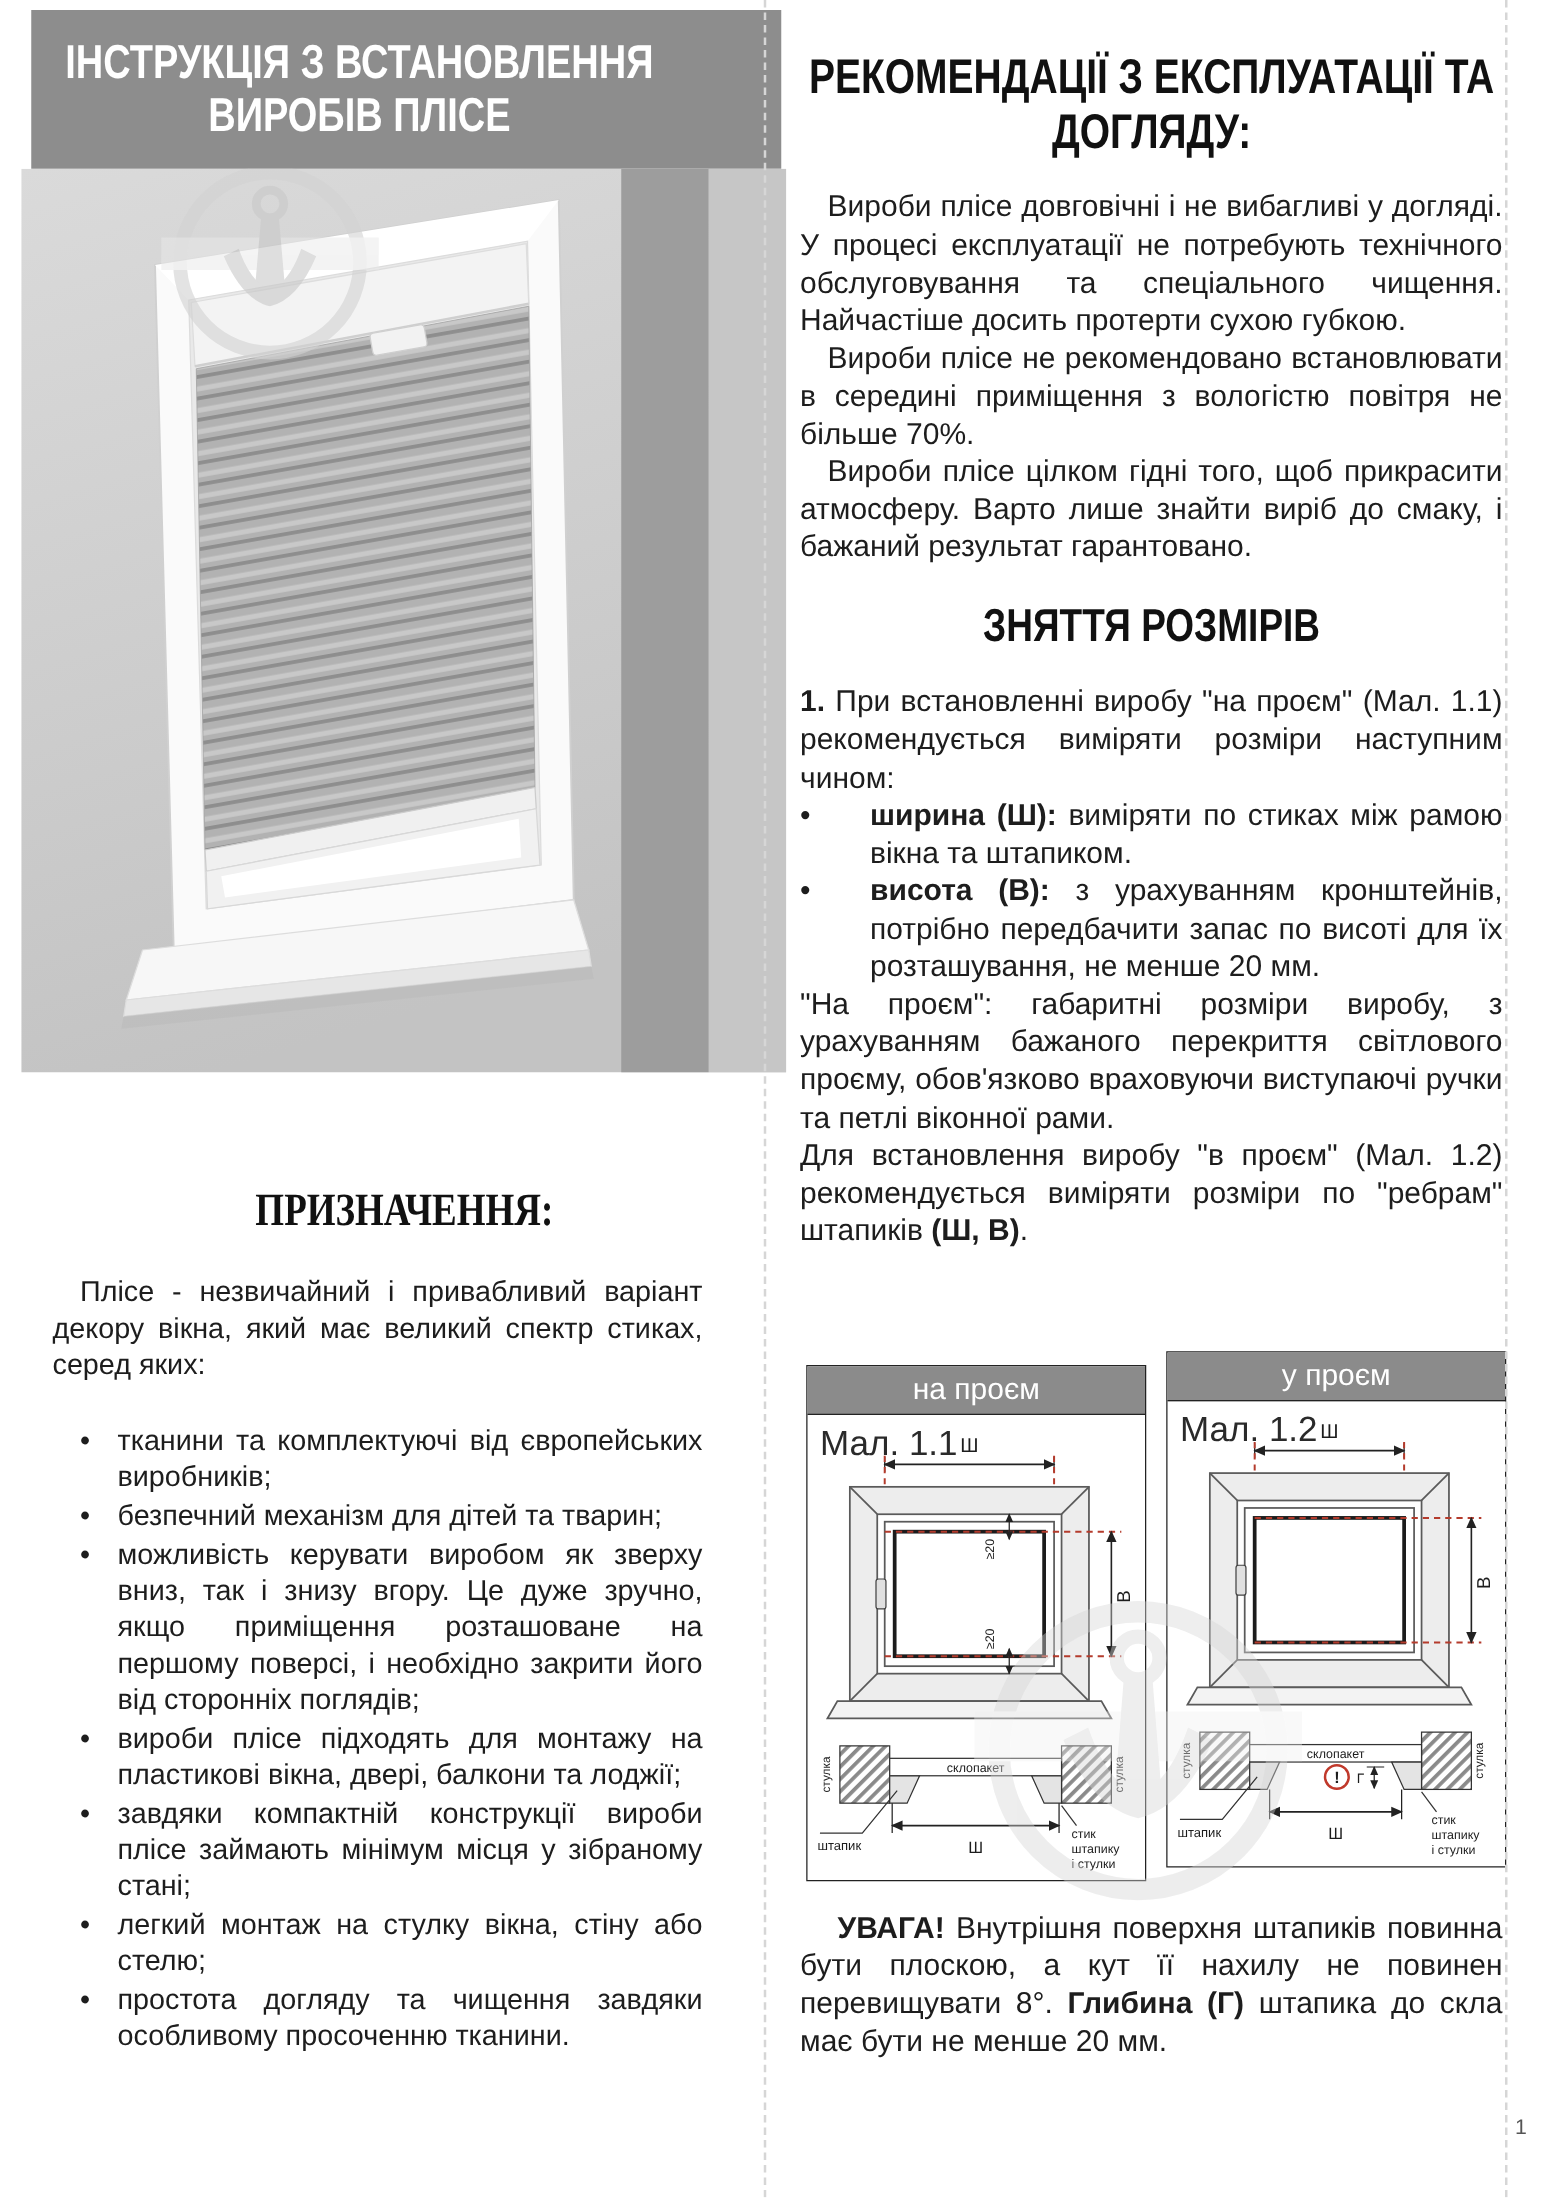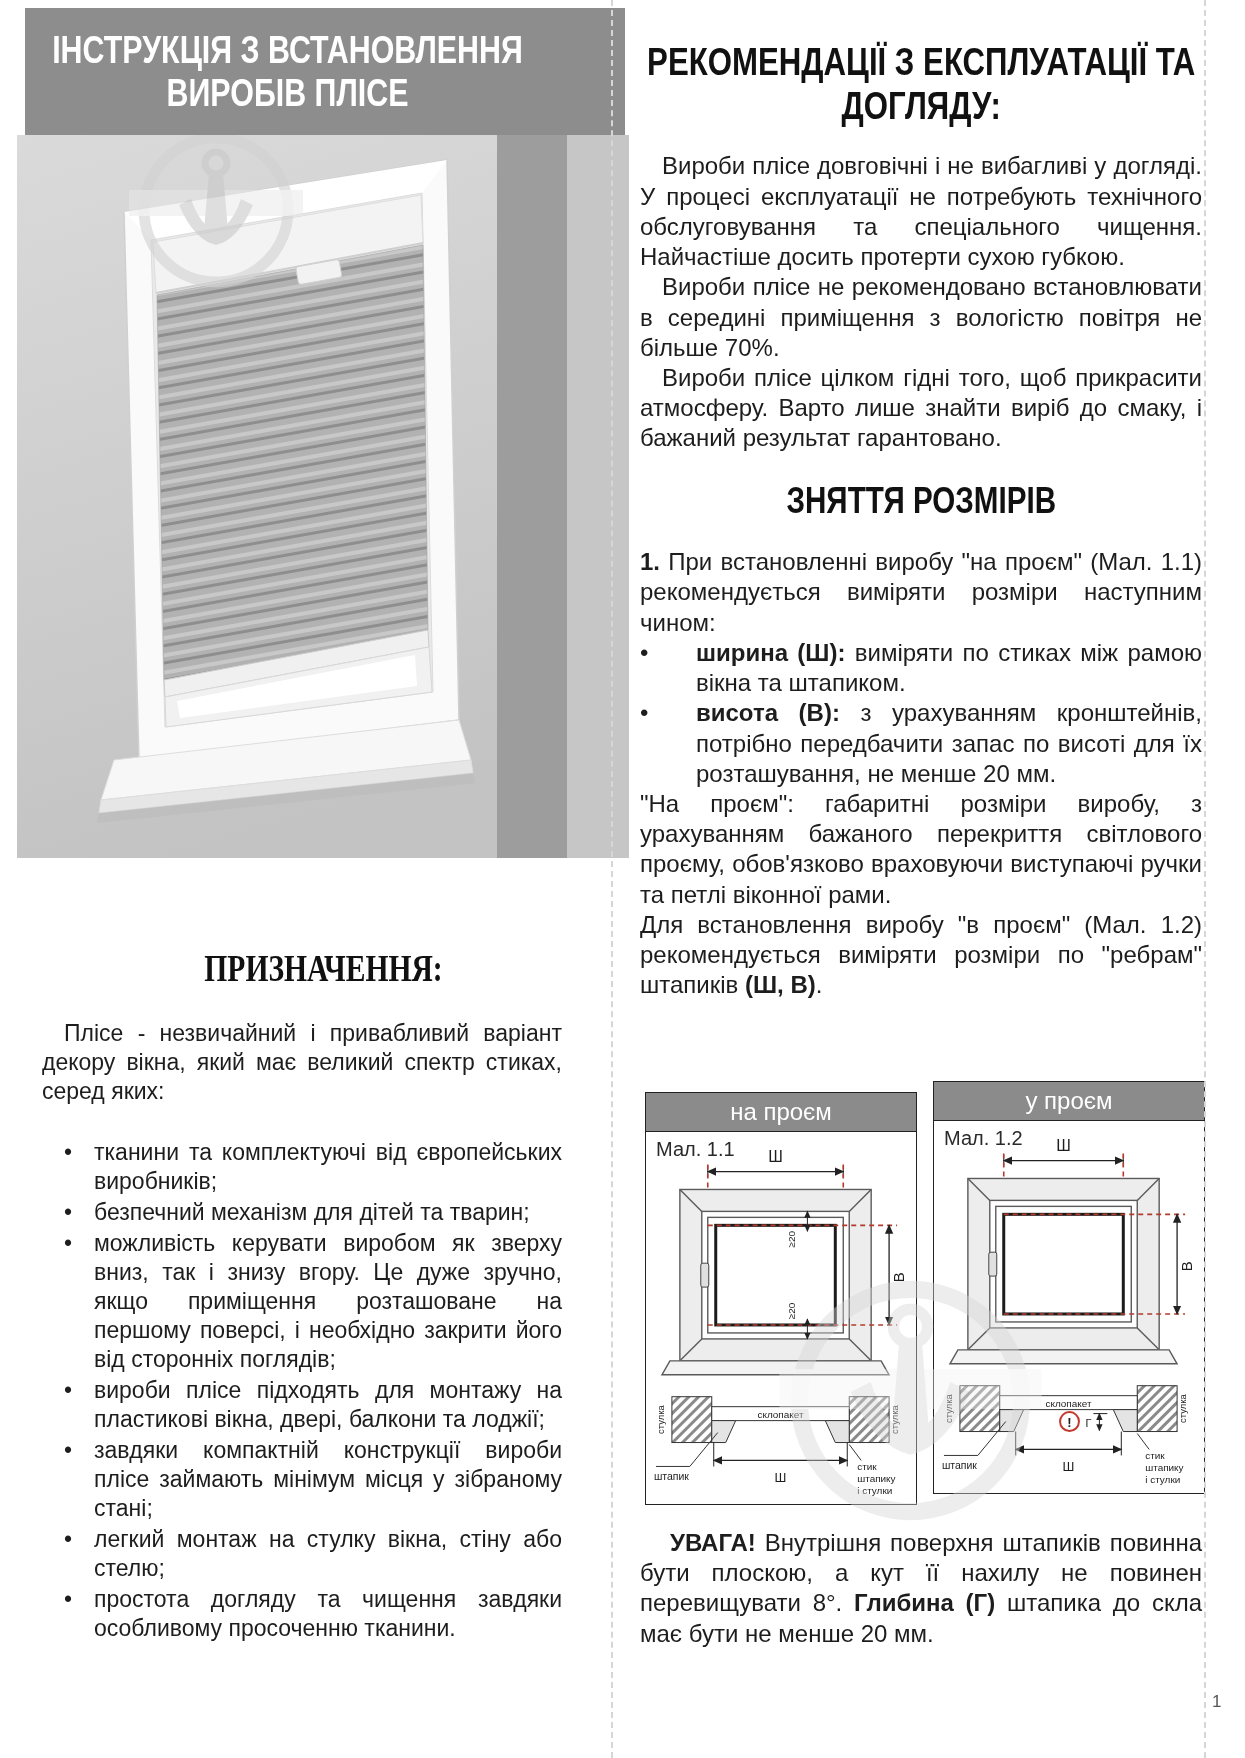--- a/index.html
+++ b/index.html
@@ -39,21 +39,21 @@
   ul.measure li{display:grid;grid-template-columns:56px 1fr;}
   ul.measure li .btxt{text-align:justify;}
   b{font-weight:700;}
 
   
   .panel{position:absolute;width:272px;height:413px;border:1.5px solid #222;background:#fff;box-sizing:border-box;}
   .panel-1{left:5px;top:1052px;}
   .panel-2{left:293px;top:1041px;}
   .panel-title{height:38px;background:#8b8b8b;border-bottom:1.5px solid #222;color:#fff;
                font-size:24px;font-weight:400;display:flex;align-items:center;justify-content:center;}
-  .fig-label{position:absolute;top:44px;left:10px;font-size:20px;color:#2a2a2a;z-index:2;}
+  .fig-label{position:absolute;top:44px;left:10px;font-size:28px;color:#2a2a2a;z-index:2;}
   svg.diagram{position:absolute;left:0;top:38px;width:269px;height:372px;}
   svg text{font-family:"Liberation Sans",sans-serif;fill:#1d1d1d;}
   .reddash{stroke:#b43b2c;stroke-width:1.6;stroke-dasharray:5 4;fill:none;}
   .dimline{stroke:#222;stroke-width:1.3;}
   .tick{stroke:#222;stroke-width:1;}
   .frameln{stroke:#5a5a5a;stroke-width:1.4;fill:none;}
 
   .warning{position:absolute;left:0;top:1488px;width:562px;text-indent:30px;}
 
   

